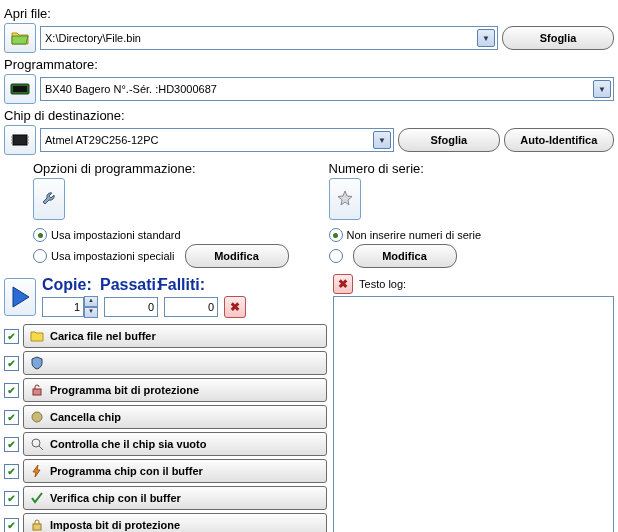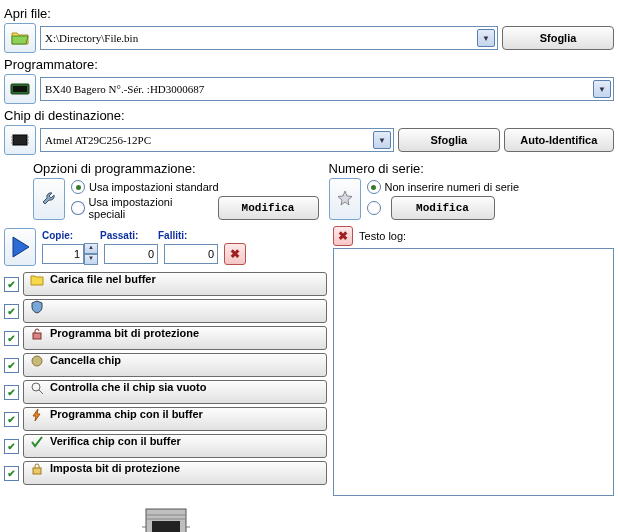--- a/index.html
+++ b/index.html
@@ -36,21 +36,20 @@
     flex: 1;
     height: 22px;
     border: 1px solid #6b8eb5;
     background: #fff;
     display: flex;
     align-items: center;
     padding: 0 2px 0 4px;
     font-size: 11px;
     color: #000;
     min-width: 0;
-    font-family: Liberation Serif, serif;
   }
   .combo-text {
     flex: 1;
     overflow: hidden;
     white-space: nowrap;
   }
   .combo-btn {
     width: 16px;
     height: 16px;
     border: 1px solid #5b7fb0;
@@ -58,42 +57,43 @@
     border-radius: 2px;
     display: flex;
     align-items: center;
     justify-content: center;
     font-size: 8px;
     color: #335;
   }
   .btn {
     height: 22px;
     border: 1px solid #6b6b6b;
-    border-radius: 4px;
+    border-radius: 11px;
     background: linear-gradient(#fdfdfd, #e1e1e1);
     font-size: 11px;
     font-weight: bold;
     padding: 0 10px;
     cursor: pointer;
     display: flex;
     align-items: center;
     justify-content: center;
   }
   .btn-wide { width: 90px; }
-  .btn-med { width: 82px; font-family: Liberation Mono, monospace; }
+  .btn-med { width: 82px; }
   .two-col {
     display: flex;
     gap: 10px;
     margin-left: 29px;
   }
   .col { flex: 1; }
   .opt-row {
     display: flex;
     align-items: flex-start;
     gap: 6px;
+    flex-direction: column;
   }
   .opt-icon {
     width: 30px;
     height: 40px;
     border: 1px solid #7aa3cc;
     border-radius: 3px;
     background: linear-gradient(#fdfdfd, #e6eef7);
     display: flex;
     align-items: center;
     justify-content: center;
@@ -152,21 +152,21 @@
     justify-content: center;
   }
   .runfields {
     display: flex;
     flex-direction: column;
     gap: 2px;
   }
   .runlabels {
     display: flex;
     gap: 8px;
-    font-size: 10px;
+    font-size: 16px;
     font-weight: bold;
     color: #1030a0;
   }
   .runlabels span { display: inline-block; }
   .runinputs {
     display: flex;
     gap: 6px;
     align-items: center;
   }
   .numbox {
@@ -230,21 +230,21 @@
     color: #2a8a2a;
     font-weight: bold;
   }
   .step-btn {
     flex: 1;
     height: 22px;
     border: 1px solid #6b6b6b;
     border-radius: 3px;
     background: linear-gradient(#fdfdfd, #e1e1e1);
     display: flex;
-    align-items: flex-start;
+    align-items: center;
     gap: 6px;
     padding: 0 6px;
     font-size: 11px;
     font-weight: bold;
   }
   .step-icon {
     width: 14px;
     height: 14px;
     display: inline-flex;
     align-items: center;

